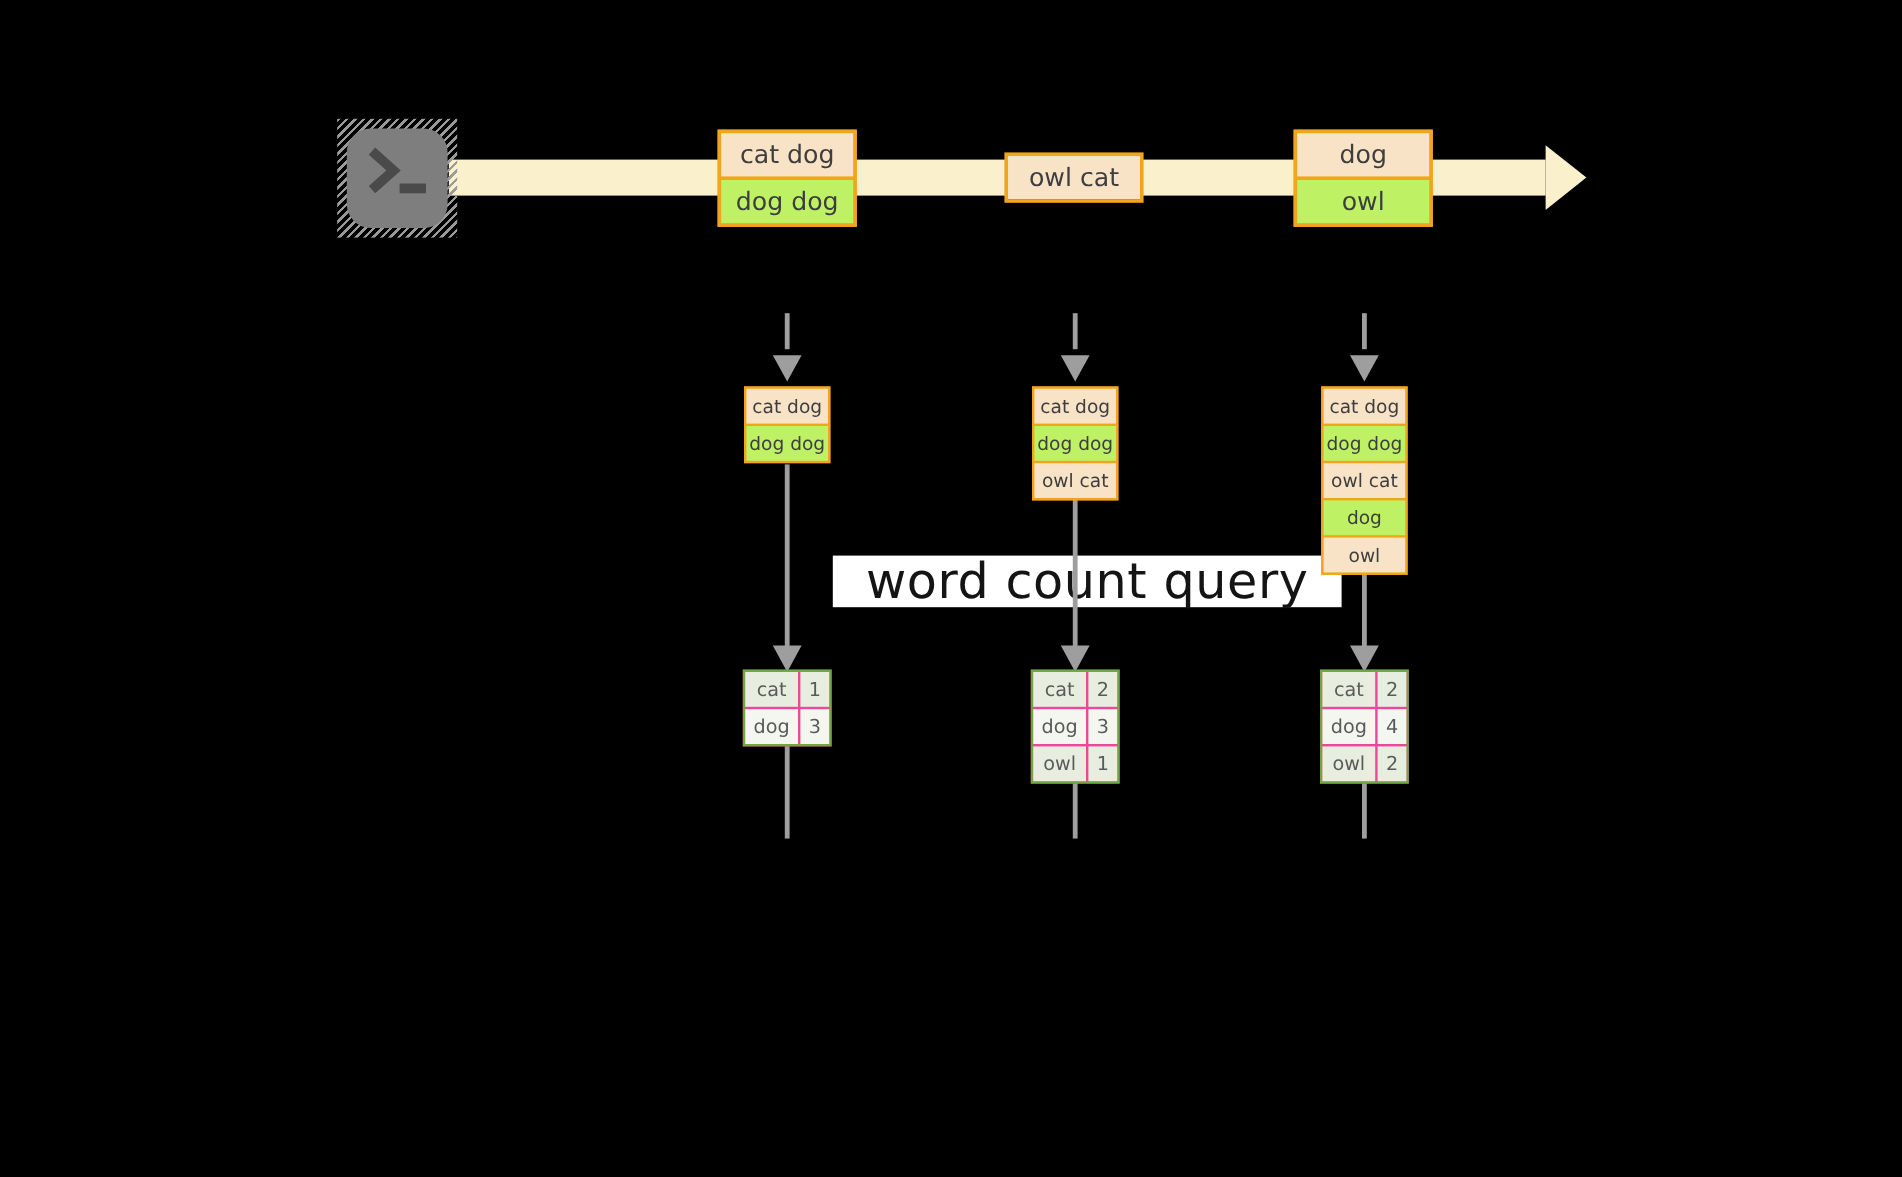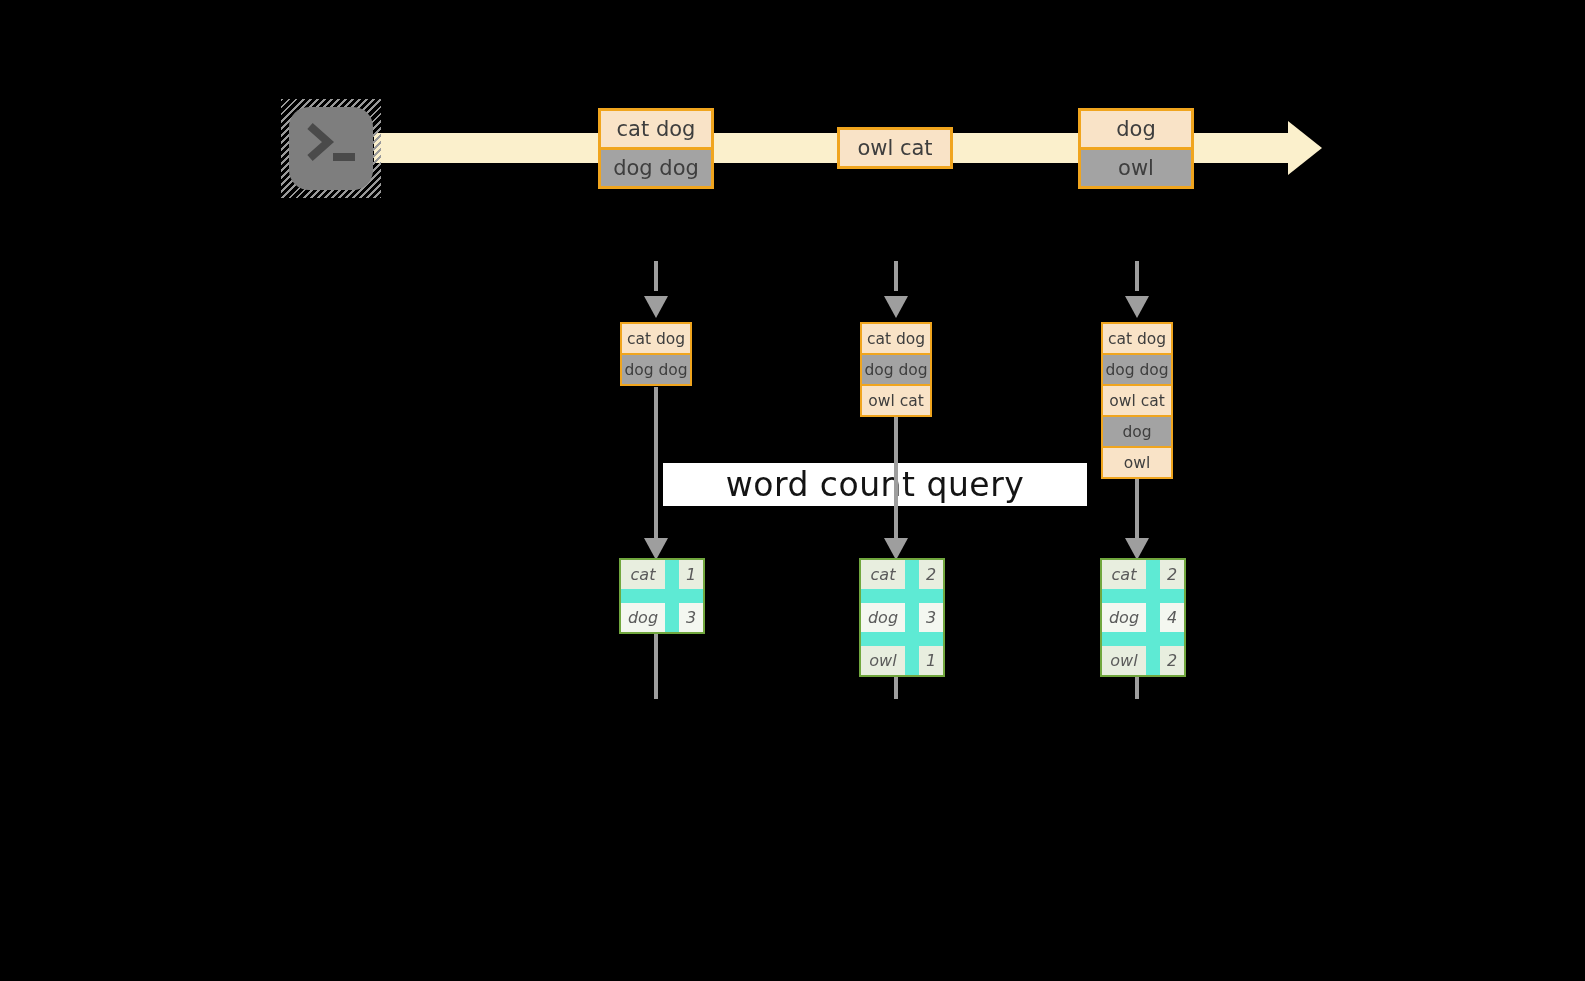--- a/index.html
+++ b/index.html
@@ -7,36 +7,36 @@
     position:relative;width:1585px;height:699px;background:#000;overflow:hidden;
     font-family:"DejaVu Sans","Liberation Sans",sans-serif;
   }
   
   .band{position:absolute;left:374px;top:133px;width:914px;height:30px;background:#FBF0CC;z-index:1;}
   .band-head{position:absolute;left:1288px;top:121px;width:0;height:0;z-index:1;
     border-left:34px solid #FBF0CC;border-top:27px solid transparent;border-bottom:27px solid transparent;}
   
   .obox{position:absolute;display:grid;gap:3px;background:#F0A51E;border:3px solid #F0A51E;z-index:6;}
   .obox .cell{background:#F9E3C7;color:#3E3E3E;display:flex;align-items:center;justify-content:center;}
-  .obox .cell.light{background:#a3a3a3;}
+  .obox .cell.light{background:#bef264;}
   .obox.top{z-index:2;}
   .obox.top .cell{width:110px;height:36px;font-size:21px;}
   .obox.stack .cell{width:68px;height:29px;font-size:15.5px;gap:2px;}
   .obox.stack{gap:2px;border-width:2px;}
   
   .vdash{position:absolute;width:4px;height:30px;background:#9E9E9E;z-index:5;}
   .vline{position:absolute;width:4px;background:#9E9E9E;z-index:5;}
   .vhead{position:absolute;width:0;height:0;z-index:5;
     border-left:12px solid transparent;border-right:12px solid transparent;border-top:22px solid #9E9E9E;}
   
-  .query-label{position:absolute;left:663px;top:463px;width:424px;height:43px;background:#FFFFFF;
-    color:#141414;font-size:33px;line-height:43px;text-align:center;letter-spacing:.5px;z-index:4;}
+  .query-label{position:absolute;left:694px;top:463px;width:424px;height:43px;background:#FFFFFF;
+    color:#141414;font-size:41px;line-height:43px;text-align:center;letter-spacing:.5px;z-index:4;}
   
-  .gtable{position:absolute;display:grid;grid-template-columns:44px 24px;gap:14px;
-    background:#5eead4;border:2px solid #71A73E;z-index:6;font-style:italic;}
+  .gtable{position:absolute;display:grid;grid-template-columns:44px 24px;gap:2px;
+    background:#ec4899;border:2px solid #71A73E;z-index:6;}
   .gtable .gcell{height:29px;display:flex;align-items:center;justify-content:center;
     font-size:16px;color:#5A5A5A;background:#E8EEDF;}
   .gtable .gcell.light{background:#F4F7F0;}
   
   .term{position:absolute;z-index:6;
     background:repeating-linear-gradient(135deg,#9A9A9A 0 2px,rgba(0,0,0,0) 2px 5px);}
   .term-inner{position:absolute;background:#7E7E7E;}
   .term.big{left:281px;top:99px;width:100px;height:99px;}
   .term.big .term-inner{inset:8px;border-radius:20px;}
   .term.small{top:724px;width:60px;height:64px;}

